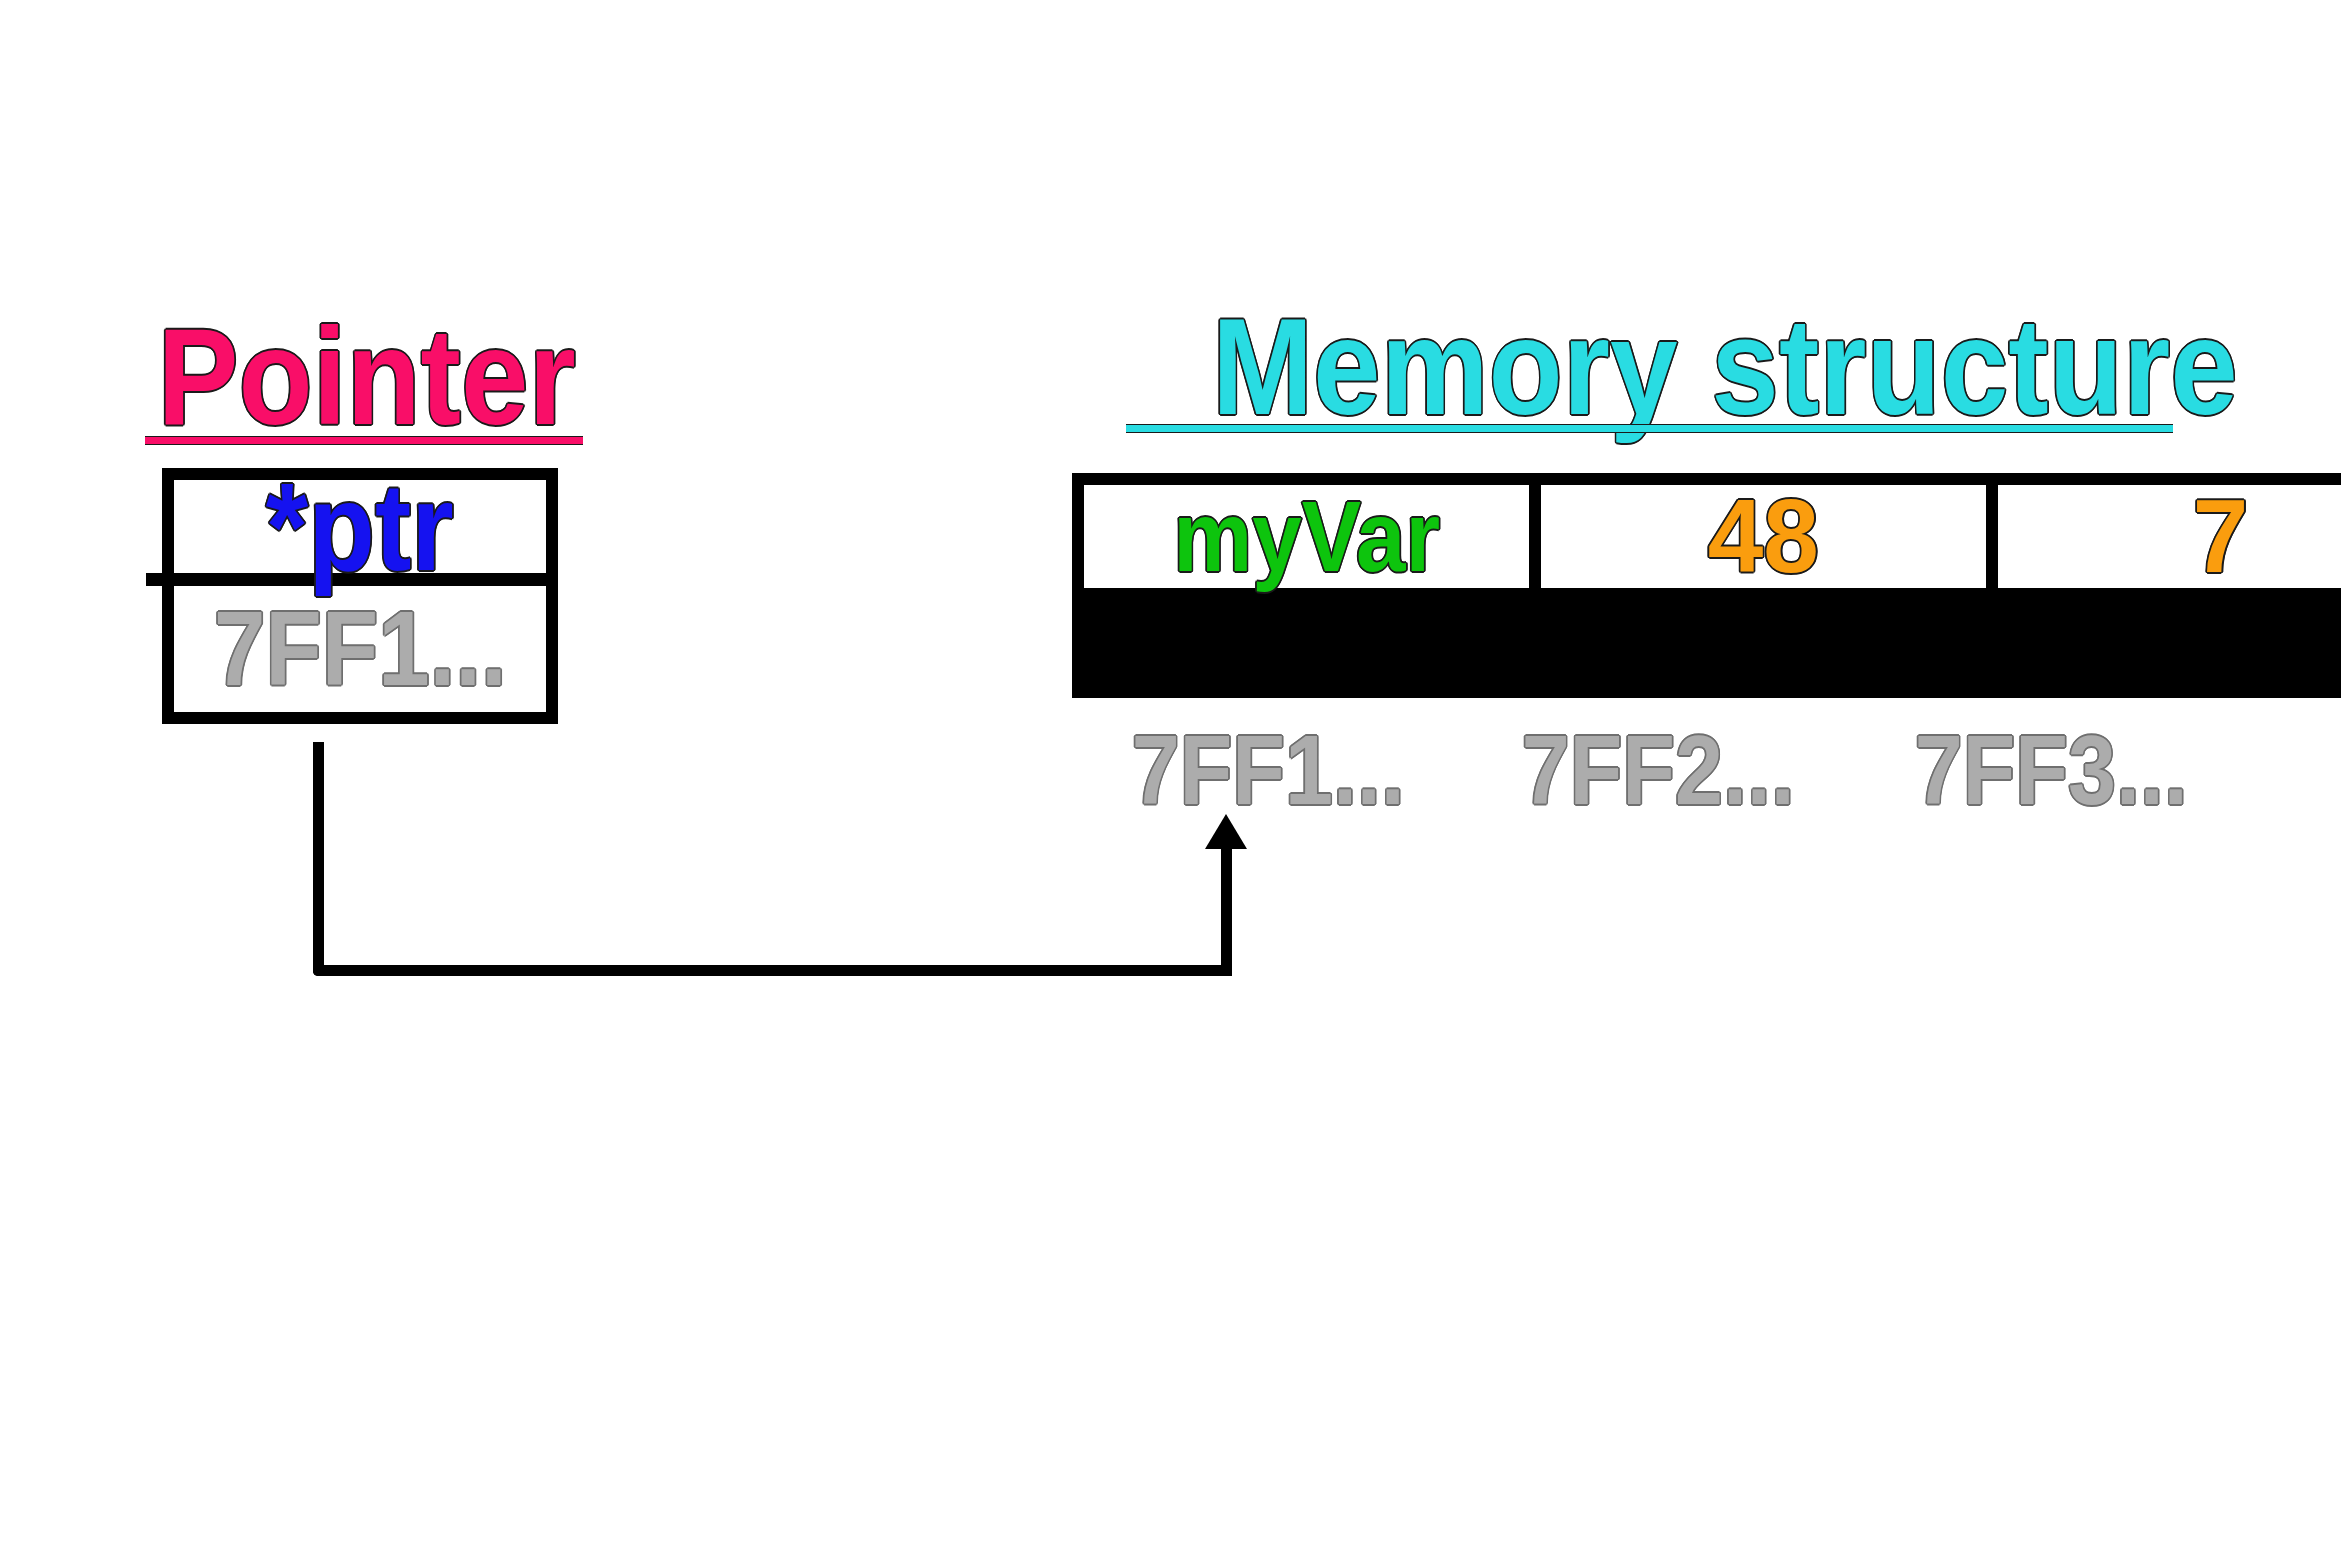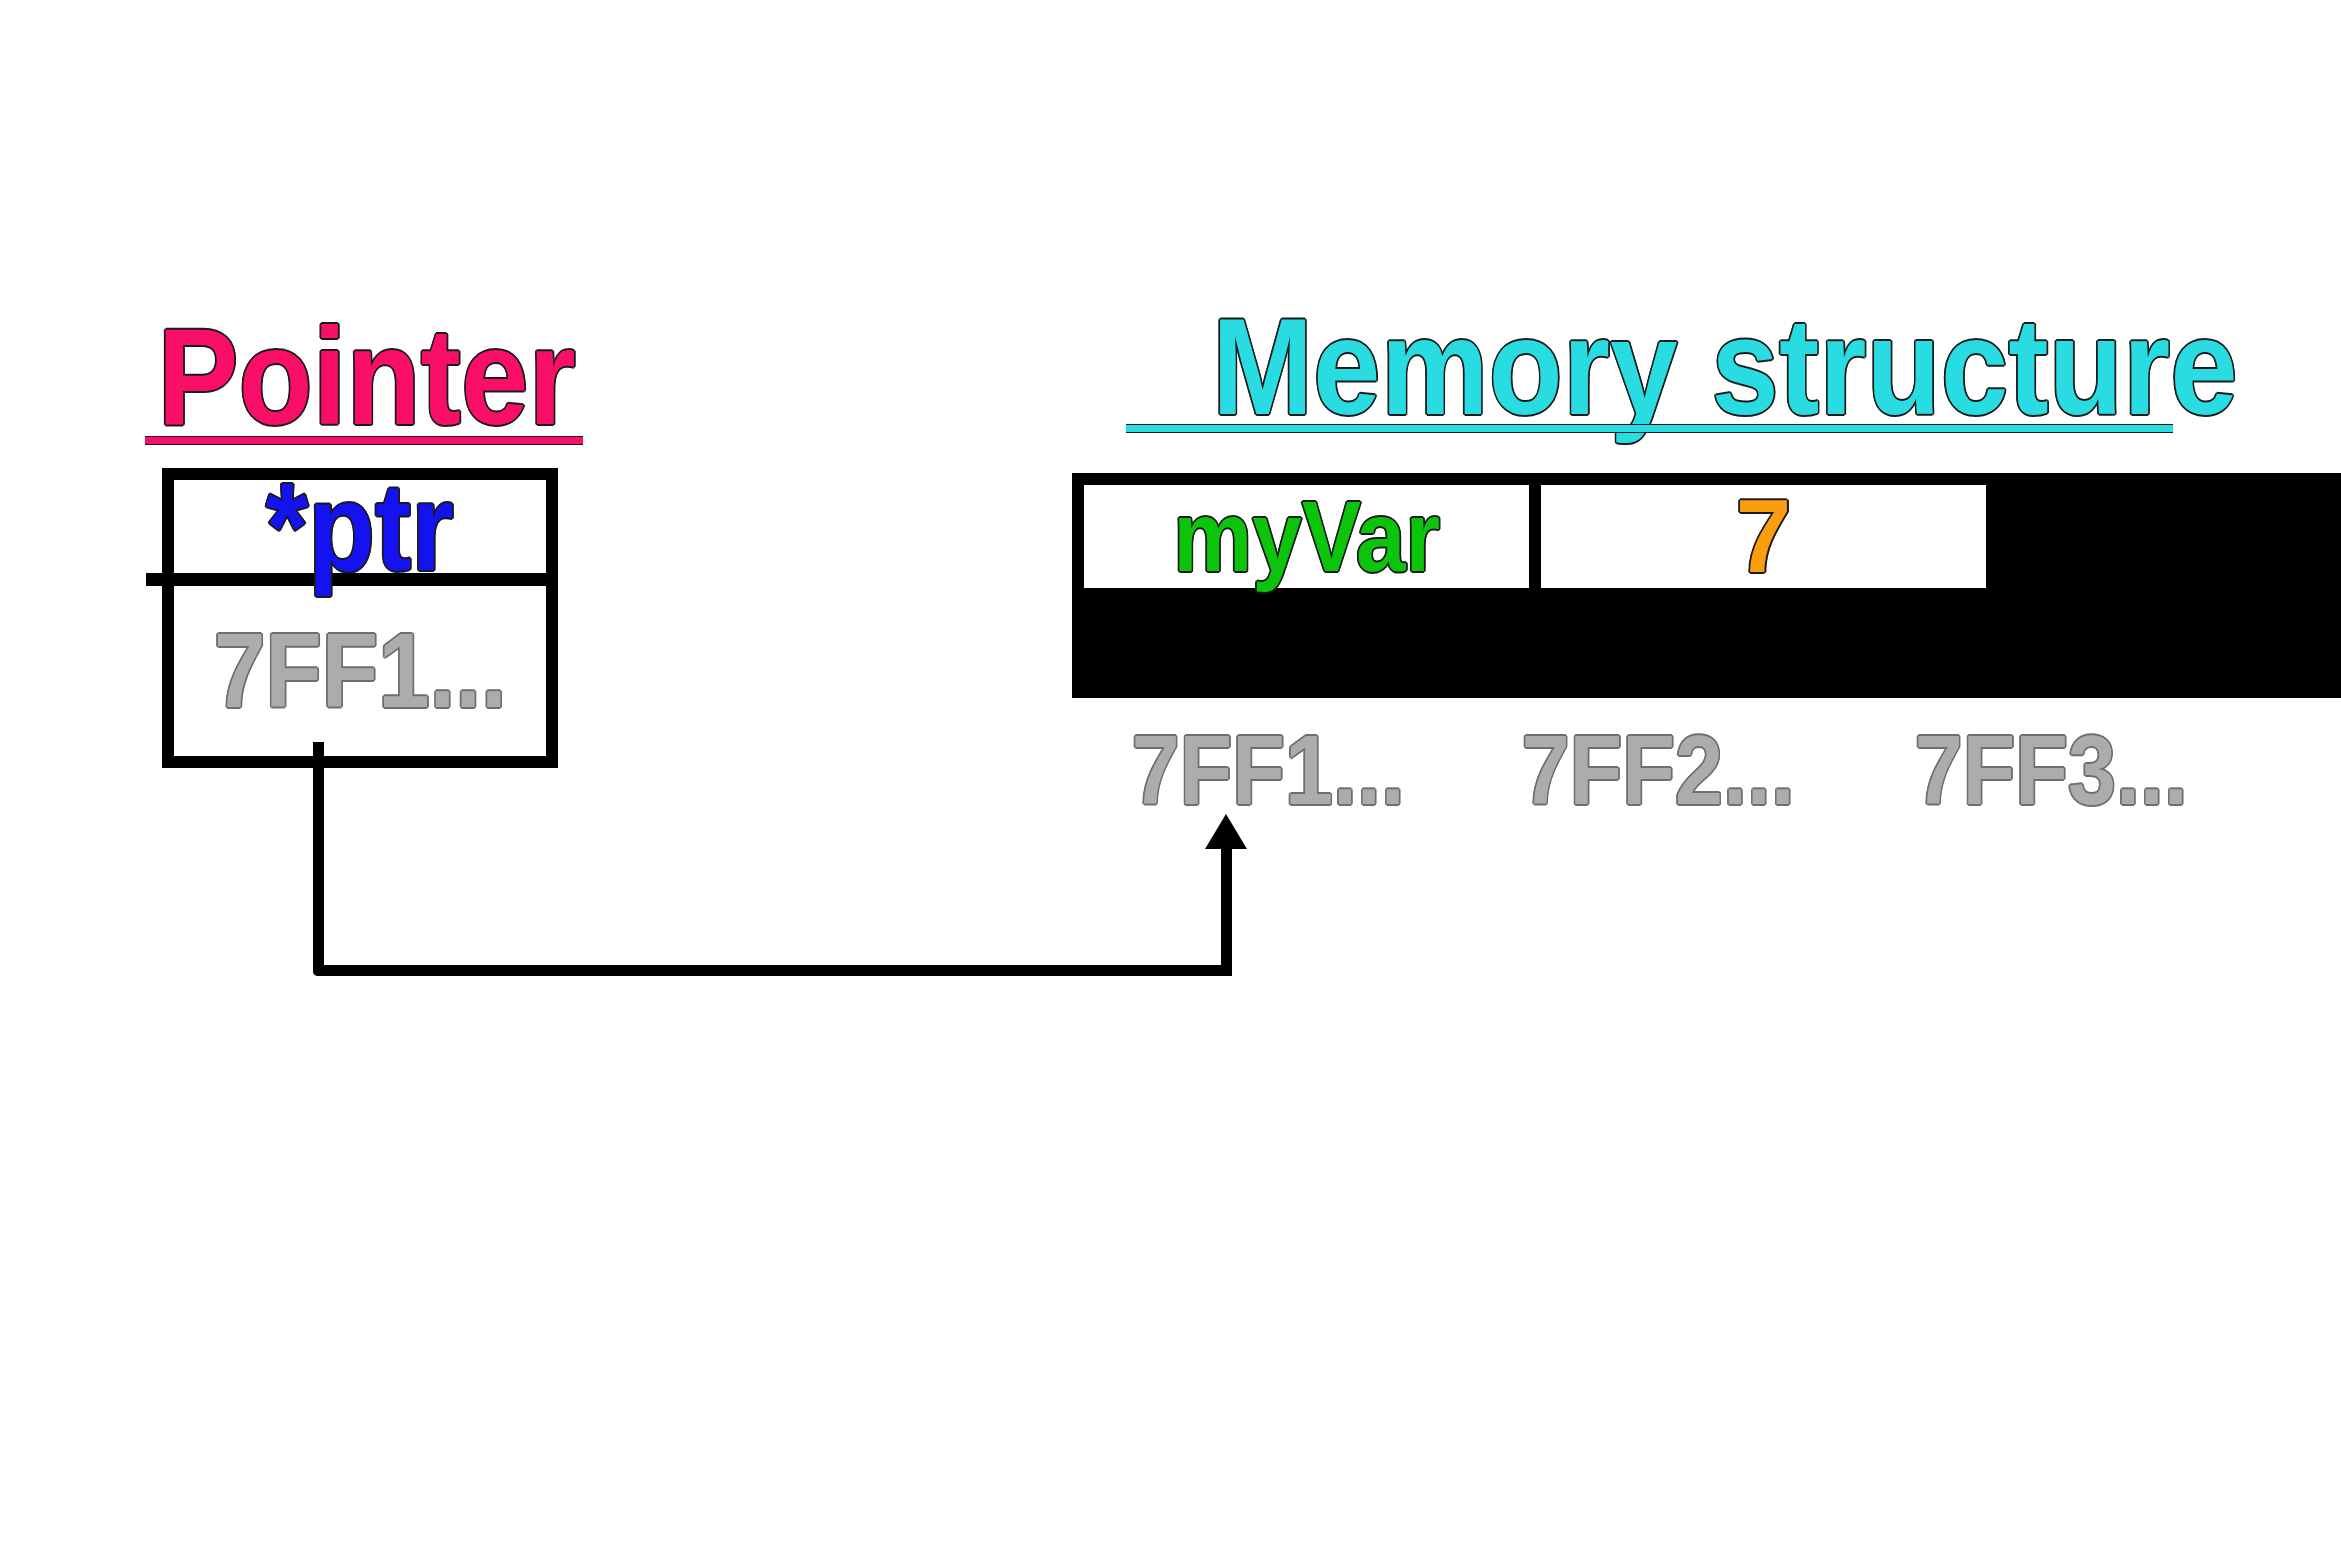--- a/index.html
+++ b/index.html
@@ -20,21 +20,21 @@
   .outl-gray{text-shadow:1.9px 0 0 #6f6f6f,-1.9px 0 0 #6f6f6f,0 1.9px 0 #6f6f6f,0 -1.9px 0 #6f6f6f,
         1.4px 1.4px 0 #6f6f6f,-1.4px 1.4px 0 #6f6f6f,1.4px -1.4px 0 #6f6f6f,-1.4px -1.4px 0 #6f6f6f;}
 
   .title{text-align:center;font-size:138px;line-height:1;}
   .title-pointer{left:129px;top:307px;width:468px;color:var(--pink);}
   .title-memory{left:1142px;top:297px;width:1101px;color:var(--cyan);}
   .rule{height:9.4px;border-top:1.9px solid #1a1a1a;border-bottom:1.9px solid #1a1a1a;}
   .rule-pink{left:145px;top:436px;width:438px;background:var(--pink);}
   .rule-cyan{left:1126px;top:424px;width:1047px;background:var(--cyan);}
 
-  .pointer-box{left:162px;top:468px;width:396px;height:300px;border:12px solid var(--ink);
+  .pointer-box{left:162px;top:468px;width:396px;height:256px;border:12px solid var(--ink);
     background:#f97316;display:flex;flex-direction:column;}
   .pcell{display:flex;align-items:center;justify-content:center;overflow:visible;background:#fff;}
   .pcell-top{height:93px;}
   .pcell-bottom{flex:1;}
   .pdivider{height:12.6px;background:var(--ink);flex:none;}
   .notch{left:146px;top:573px;width:16px;height:12.6px;background:var(--ink);}
   .ptr-name{font-size:124px;color:var(--blue);}
   .ptr-addr{font-size:105px;color:var(--gray);}
 
   .mem-table{left:1072px;top:473px;width:1383px;height:225px;background:var(--ink);
@@ -79,20 +79,23 @@
     <span class="cond outl-gray ptr-addr">7FF1...</span>
   </div>
 </div>
 <div class="abs notch"></div>
 
 <div class="abs mem-table">
   <div class="mcell">
     <span class="cond outl var-name">myVar</span>
   </div>
   <div class="mcell">
+    <span class="cond wide outl var-value">48</span>
+  </div>
+  <div class="mcell">
     <span class="cond wide outl var-value">7</span>
   </div>
 </div>
 
 <div class="abs addr addr-1">
   <span class="cond outl-gray">7FF1...</span>
 </div>
 <div class="abs addr addr-2">
   <span class="cond outl-gray">7FF2...</span>
 </div>

